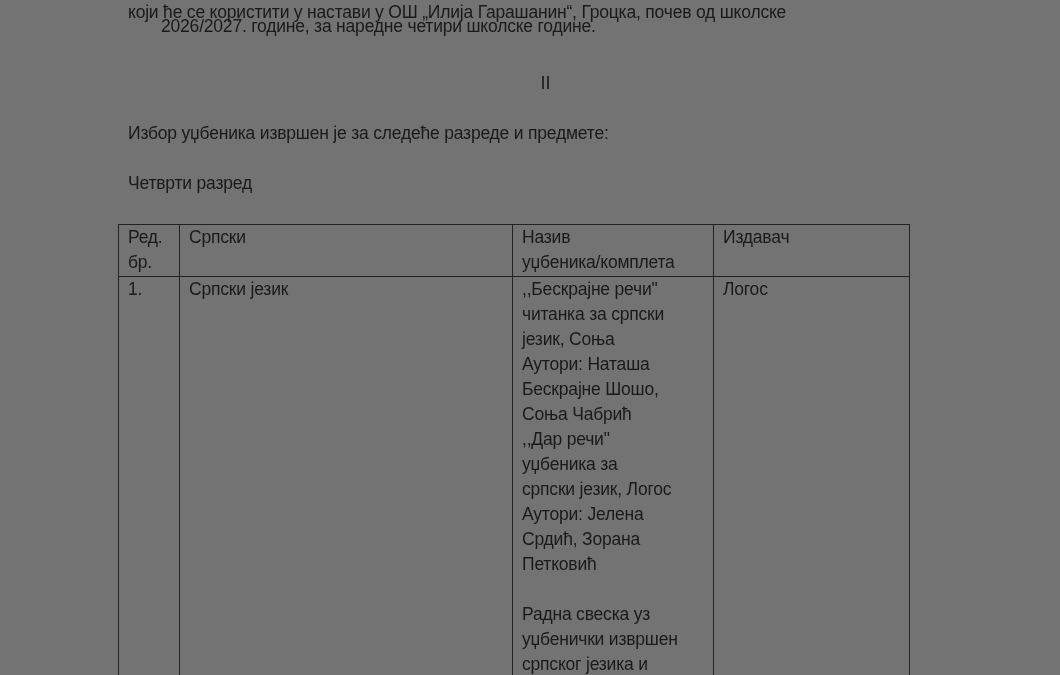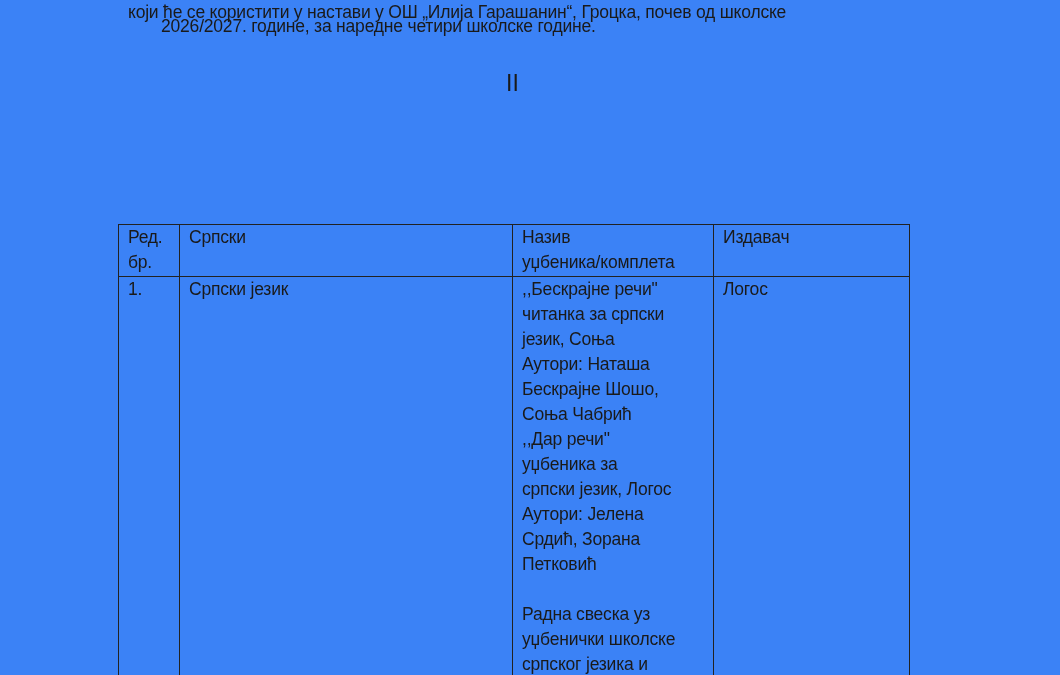--- a/index.html
+++ b/index.html
@@ -14,40 +14,41 @@
       position: relative;
       font-family: "Liberation Sans", "DejaVu Sans", sans-serif;
       color: #1a1a1a;
     }
     .page {
       position: absolute;
       left: 0;
       top: 0;
       width: 1060px;
       height: 675px;
-      background: #3b82f6;
+      background: #737373;
     }
     .para {
       position: absolute;
       left: 128px;
       font-size: 17.5px;
       line-height: 25px;
       white-space: nowrap;
       letter-spacing: -0.2px;
     }
     .p-intro-1 { top: 0px; }
     .p-intro-2 { top: 14px; margin-left: 33px; }
     .section-num {
       position: absolute;
       top: 71px;
       left: 0;
       width: 1025px;
       text-align: center;
-      font-size: 23px;
+      font-size: 18px;
       line-height: 25px;
+      padding-left: 33px;
     }
     .p-choice { top: 121px; }
     .p-grade { top: 171px; }
 
     table.tb {
       position: absolute;
       left: 118px;
       top: 224px;
       border-collapse: collapse;
       font-size: 17.5px;
@@ -73,21 +74,23 @@
 </head>
 <body>
 
 <div class="page">
 
   <div class="para p-intro-1">који ће се користити у настави у ОШ „Илија Гарашанин“, Гроцка, почев од школске</div>
   <div class="para p-intro-2">2026/2027. године, за наредне четири школске године.</div>
 
   <div class="section-num">II</div>
 
+  <div class="para p-choice">Избор уџбеника извршен је за следеће разреде и предмете:</div>
 
+  <div class="para p-grade">Четврти разред</div>
 
   <table class="tb">
     <tbody>
         <tr>
       <th class="c1">
         <span class="cell-line">Ред.</span>
         <span class="cell-line">бр.</span>
       </th>
       <th class="c2">
         <span class="cell-line">Српски</span>
@@ -115,21 +118,21 @@
         <span class="cell-line">Бескрајне Шошо,</span>
         <span class="cell-line">Соња Чабрић</span>
         <span class="cell-line">,,Дар речи"</span>
         <span class="cell-line">уџбеника за</span>
         <span class="cell-line">српски језик, Логос</span>
         <span class="cell-line">Аутори: Јелена</span>
         <span class="cell-line">Срдић, Зорана</span>
         <span class="cell-line">Петковић</span>
         <span class="gap"></span>
         <span class="cell-line">Радна свеска уз</span>
-        <span class="cell-line">уџбенички школске</span>
+        <span class="cell-line">уџбенички извршен</span>
         <span class="cell-line">српског језика и</span>
       </td>
       <td class="c4 body-cell">
         <span class="cell-line">Логос</span>
       </td>
     </tr>
   </tbody>
     </table>
 
 </div>

